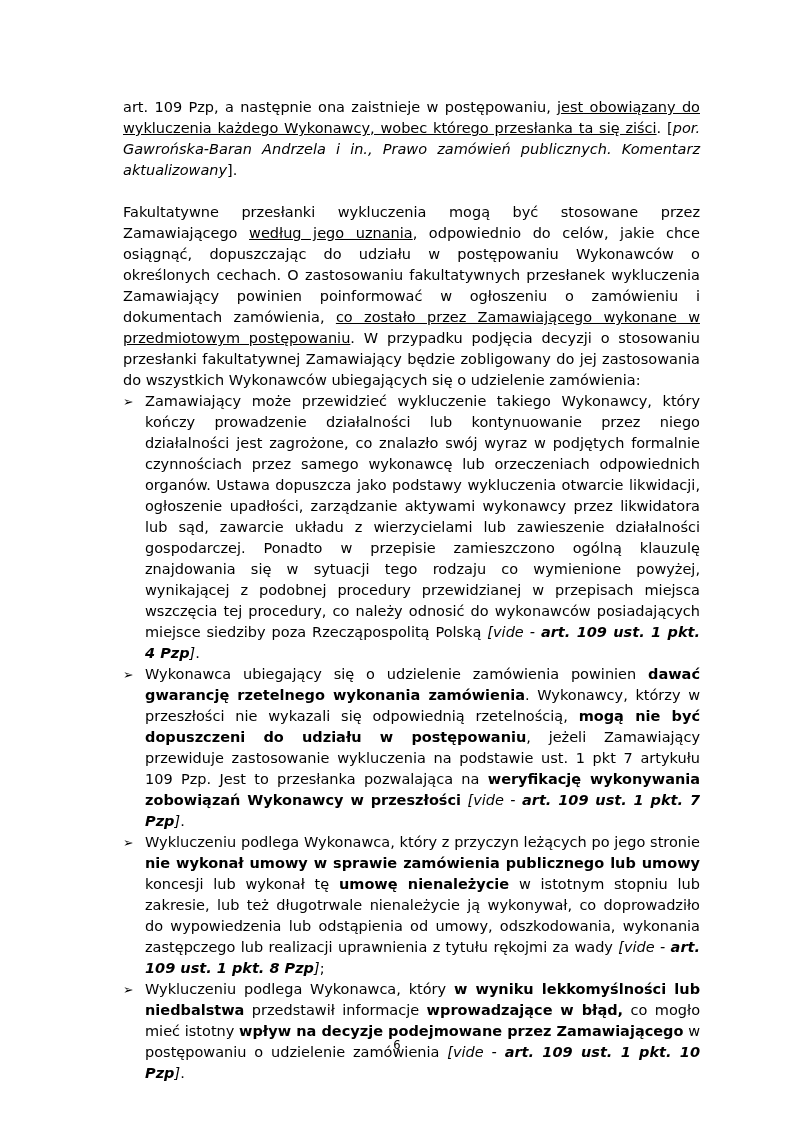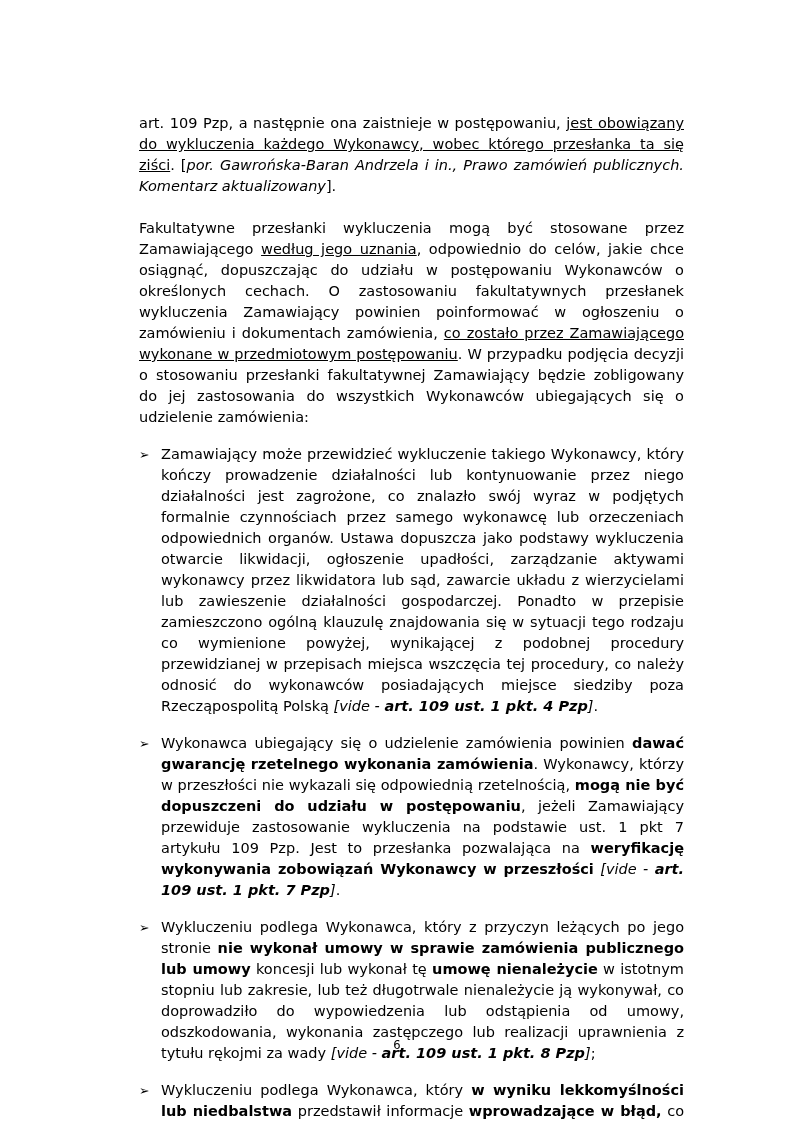--- a/index.html
+++ b/index.html
@@ -18,21 +18,21 @@
   }
   .doc-body {
     position: absolute;
     top: 97px;
     left: 123px;
     width: 577px;
     font-size: 14.5px;
     line-height: 21px;
   }
   .block {
-    margin: 16px;
+    margin: 0;
     text-align: justify;
   }
   .block.paragraph:not(:first-child) {
     margin-top: 21px;
   }
   .block.bullet {
     display: flex;
     align-items: flex-start;
   }
   .bullet .marker {

